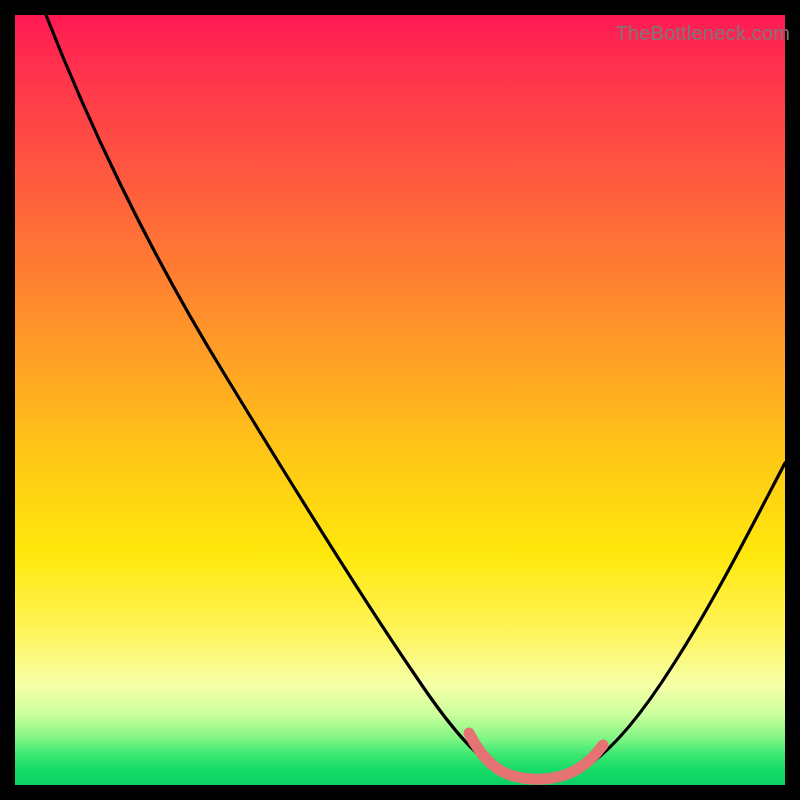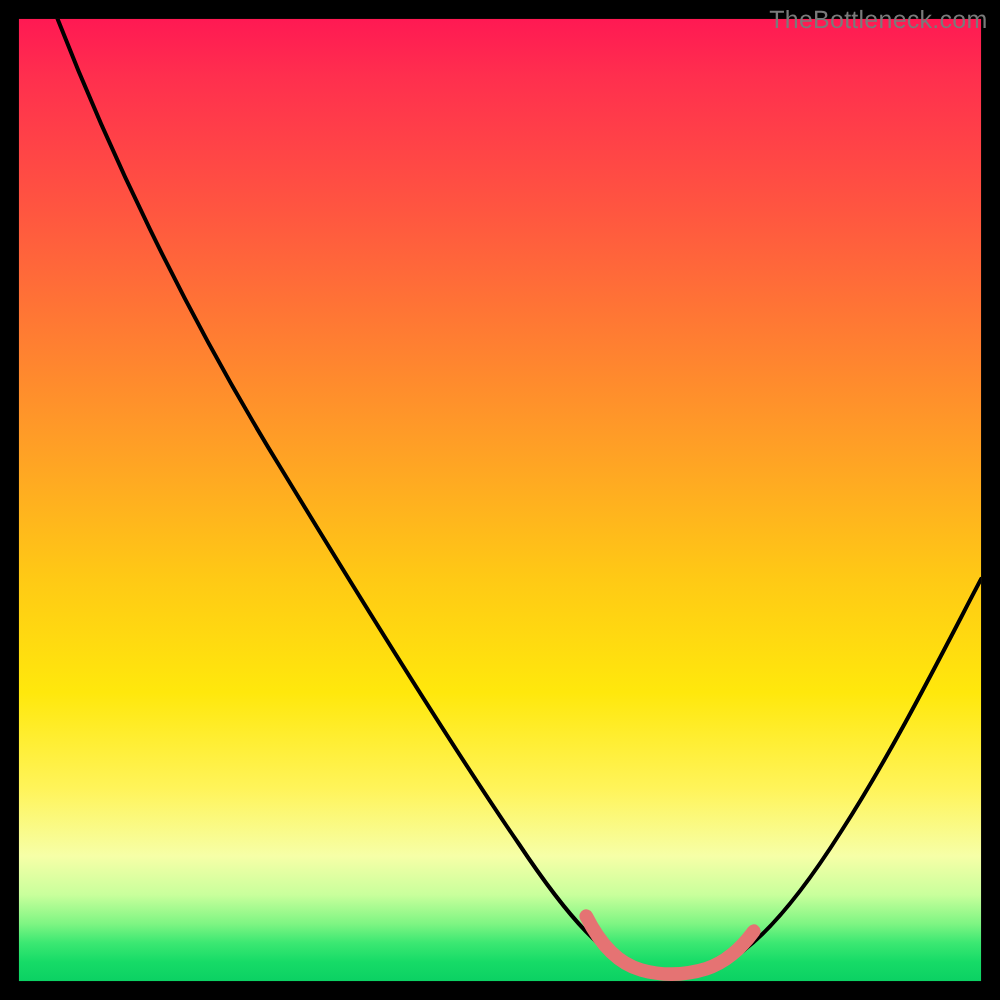--- a/index.html
+++ b/index.html
@@ -51,21 +51,21 @@
   }
   .svg-overlay {
     position: absolute;
     left: 0;
     top: 0;
     width: 100%;
     height: 100%;
   }
   .watermark {
     position: absolute;
-    top: 5px;
+    top: 22px;
     right: 10px;
     color: #7a7a7a;
     font-size: 20px;
     font-weight: 500;
     letter-spacing: 0.2px;
   }
 </style>
 </head>
 <body>
 

